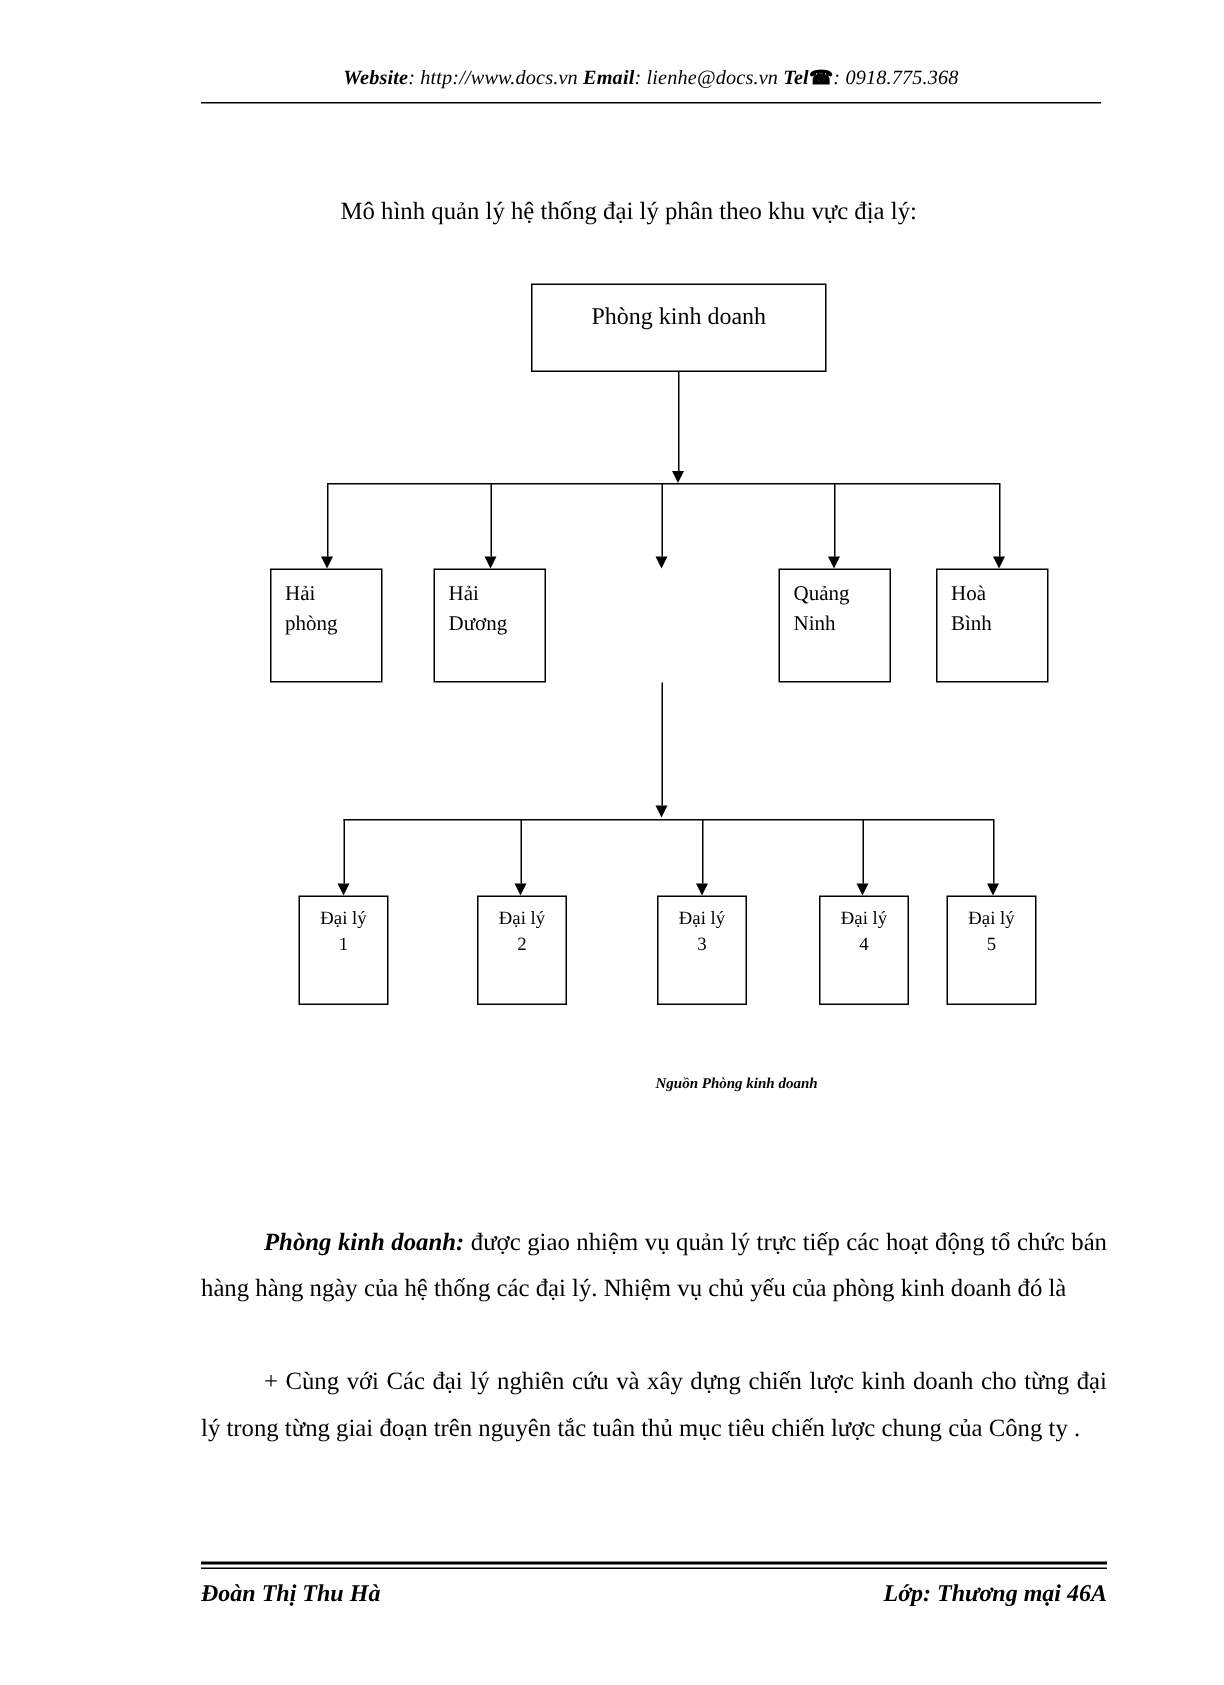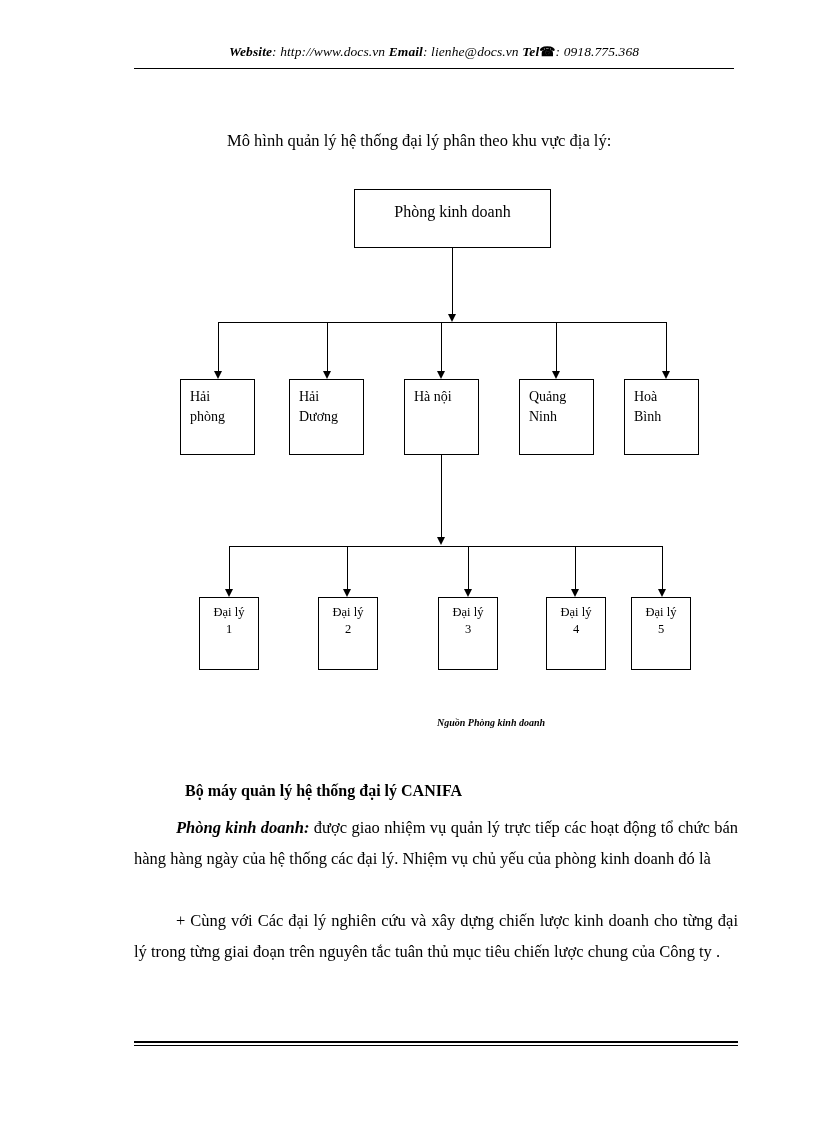--- a/index.html
+++ b/index.html
@@ -260,26 +260,20 @@
       </div>
     </div>
 
     <div class="node node-region" style="left:289px;">
       <div class="node-label">
         <div>Hải</div>
         <div>Dương</div>
       </div>
     </div>
 
-    <div class="node node-region" style="left:404px;">
-      <div class="node-label">
-        <div>Hà nội</div>
-        <div></div>
-      </div>
-    </div>
 
     <div class="node node-region" style="left:519px;">
       <div class="node-label">
         <div>Quảng</div>
         <div>Ninh</div>
       </div>
     </div>
 
     <div class="node node-region" style="left:624px;">
       <div class="node-label">
@@ -340,23 +334,26 @@
       <div class="node-label">
         <div>Đại lý</div>
         <div>5</div>
       </div>
     </div>
 
   </div>
 
   <div class="source-caption">Nguồn Phòng kinh doanh</div>
 
-  <div class="section-heading">Bộ máy quản lý hệ thống đại lý CANIFA</div>
 
   <div class="para para-2">+ Cùng với Các đại lý nghiên cứu và xây dựng chiến lược kinh doanh cho từng đại lý trong từng giai đoạn trên nguyên tắc tuân thủ mục tiêu chiến lược chung của Công ty .</div>
 
   <div class="para para-1"><span class="lead">Phòng kinh doanh:</span><span> được giao nhiệm vụ quản lý trực tiếp các hoạt động tổ chức bán hàng hàng ngày của hệ thống các đại lý. Nhiệm vụ chủ yếu của phòng kinh doanh đó là</span></div>
 
   <div class="footer-rule-a"></div>
   <div class="footer-rule-b"></div>
+  <div class="footer">
+    <span>Đoàn Thị Thu Hà</span>
+    <span>Lớp: Thương mại 46A</span>
+  </div>
 
   <div class="page-edge-shadow"></div>
 </div>
 
 </body></html>

